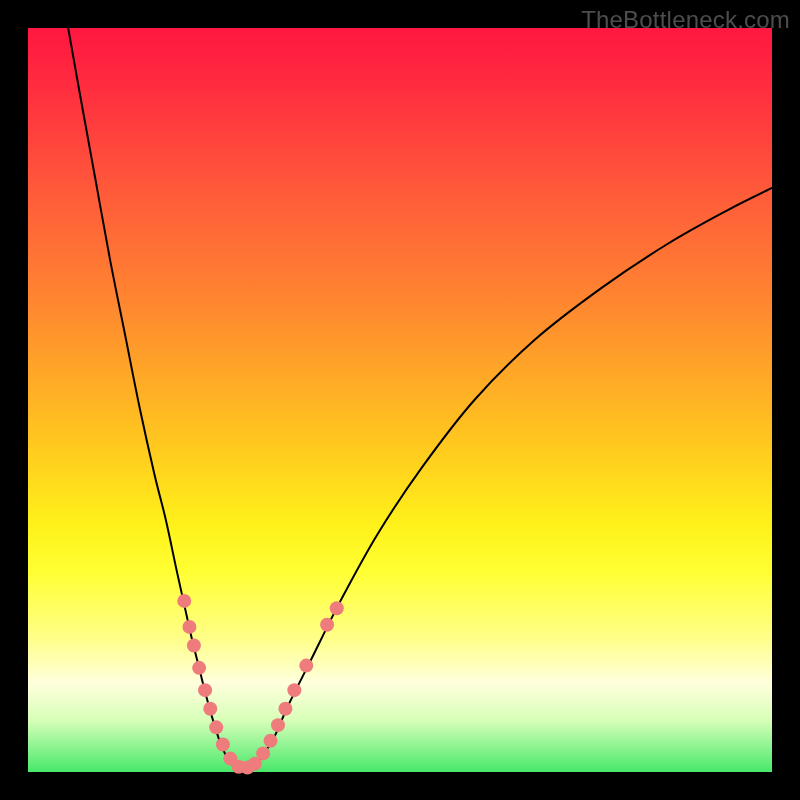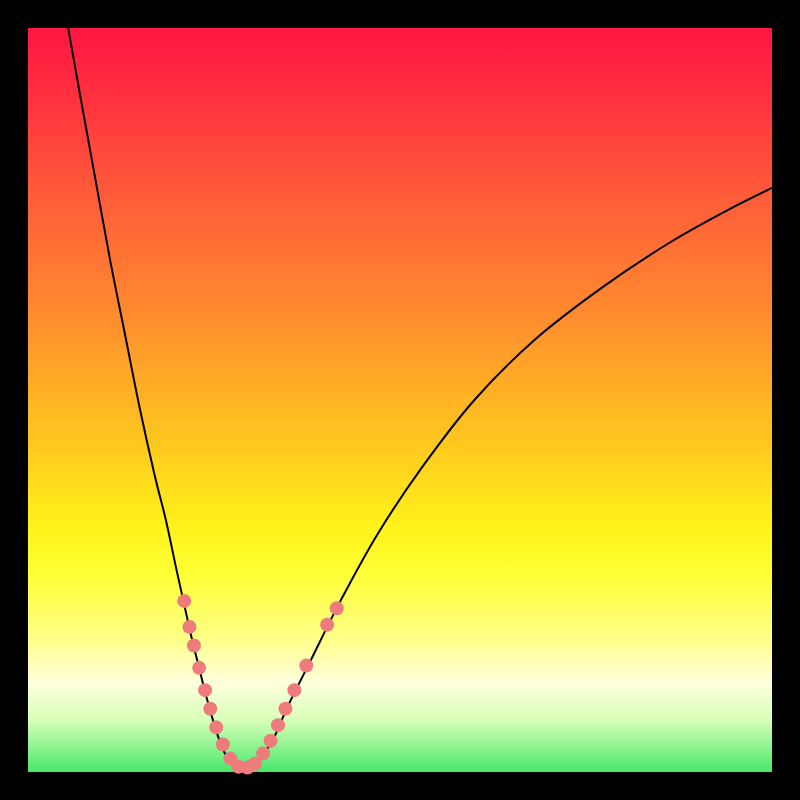--- a/index.html
+++ b/index.html
@@ -61,20 +61,21 @@
   }
   .marker {
     fill: #ef7c7c;
     stroke: none;
   }
 </style>
 </head>
 <body>
 
 <div class="frame">
+  <div class="watermark">TheBottleneck.com</div>
   <div class="plot-area">
     <svg class="curves" viewBox="0 0 744 744">
       <path id="left-branch" class="curve" d="M 40.176 0 C 42.160000000000004 11.159999999999988, 47.61600000000001 42.159999999999926, 52.080000000000005 66.95999999999992 C 56.544000000000004 91.75999999999992, 61.99999999999999 121.51999999999994, 66.96 148.79999999999995 C 71.91999999999999 176.07999999999996, 76.88 204.59999999999997, 81.84 230.64 C 86.80000000000001 256.68, 91.76 280.24, 96.72 305.04 C 101.67999999999999 329.84000000000003, 106.63999999999999 355.88, 111.6 379.44 C 116.56 403, 122.14 427.79999999999995, 126.48 446.4 C 130.82 465, 133.92 474.91999999999996, 137.64 491.03999999999996 C 141.35999999999999 507.15999999999997, 145.70000000000002 528.86, 148.8 543.12 C 151.9 557.38, 153.76 565.44, 156.23999999999998 576.6 C 158.71999999999997 587.76, 161.2 599.5400000000001, 163.68 610.08 C 166.16000000000003 620.62, 168.64000000000001 629.9200000000001, 171.12 639.84 C 173.6 649.76, 176.08 660.3000000000001, 178.56 669.6 C 181.04 678.9, 183.52 687.5799999999999, 186 695.64 C 188.48 703.7, 190.95999999999998 711.76, 193.44 717.96 C 195.92000000000002 724.1600000000001, 199.64000000000001 730.36, 200.88000000000002 732.84"></path>
       <path id="minimum" class="curve" d="M 200.88000000000002 732.84 C 202.12000000000003 734.08, 205.84000000000003 739.04, 208.32000000000002 740.28 C 210.8 741.52, 213.28 740.528, 215.76 740.28 C 218.23999999999998 740.0319999999999, 220.72 739.908, 223.2 738.792 C 225.67999999999998 737.676, 229.39999999999998 734.452, 230.64 733.584"></path>
       <path id="right-branch" class="curve" d="M 230.64 733.584 C 233.12 729.74, 240.56 719.944, 245.52 710.52 C 250.48000000000002 701.096, 254.2 690.06, 260.4 677.04 C 266.59999999999997 664.02, 274.04 649.76, 282.72 632.4 C 291.40000000000003 615.04, 301.31999999999994 593.96, 312.47999999999996 572.88 C 323.64 551.8, 336.04 528.24, 349.68 505.91999999999996 C 363.32 483.59999999999997, 378.2 461.28000000000003, 394.32 438.96000000000004 C 410.44 416.64000000000004, 427.79999999999995 393.08, 446.4 372 C 465 350.92, 484.84000000000003 331.08000000000004, 505.92 312.48 C 527 293.88, 550.56 276.52, 572.88 260.4 C 595.2 244.27999999999997, 618.76 228.78, 639.84 215.76 C 660.9200000000001 202.73999999999998, 682 191.57999999999998, 699.36 182.27999999999997 C 716.72 172.97999999999996, 736.56 163.67999999999992, 744 159.95999999999992"></path>
       <g id="markers">
           <circle cx="156.23999999999998" cy="572.88" r="7" class="marker"></circle>
           <circle cx="161.448" cy="598.92" r="7" class="marker"></circle>
           <circle cx="165.912" cy="617.52" r="7" class="marker"></circle>
           <circle cx="171.12" cy="639.84" r="7" class="marker"></circle>

